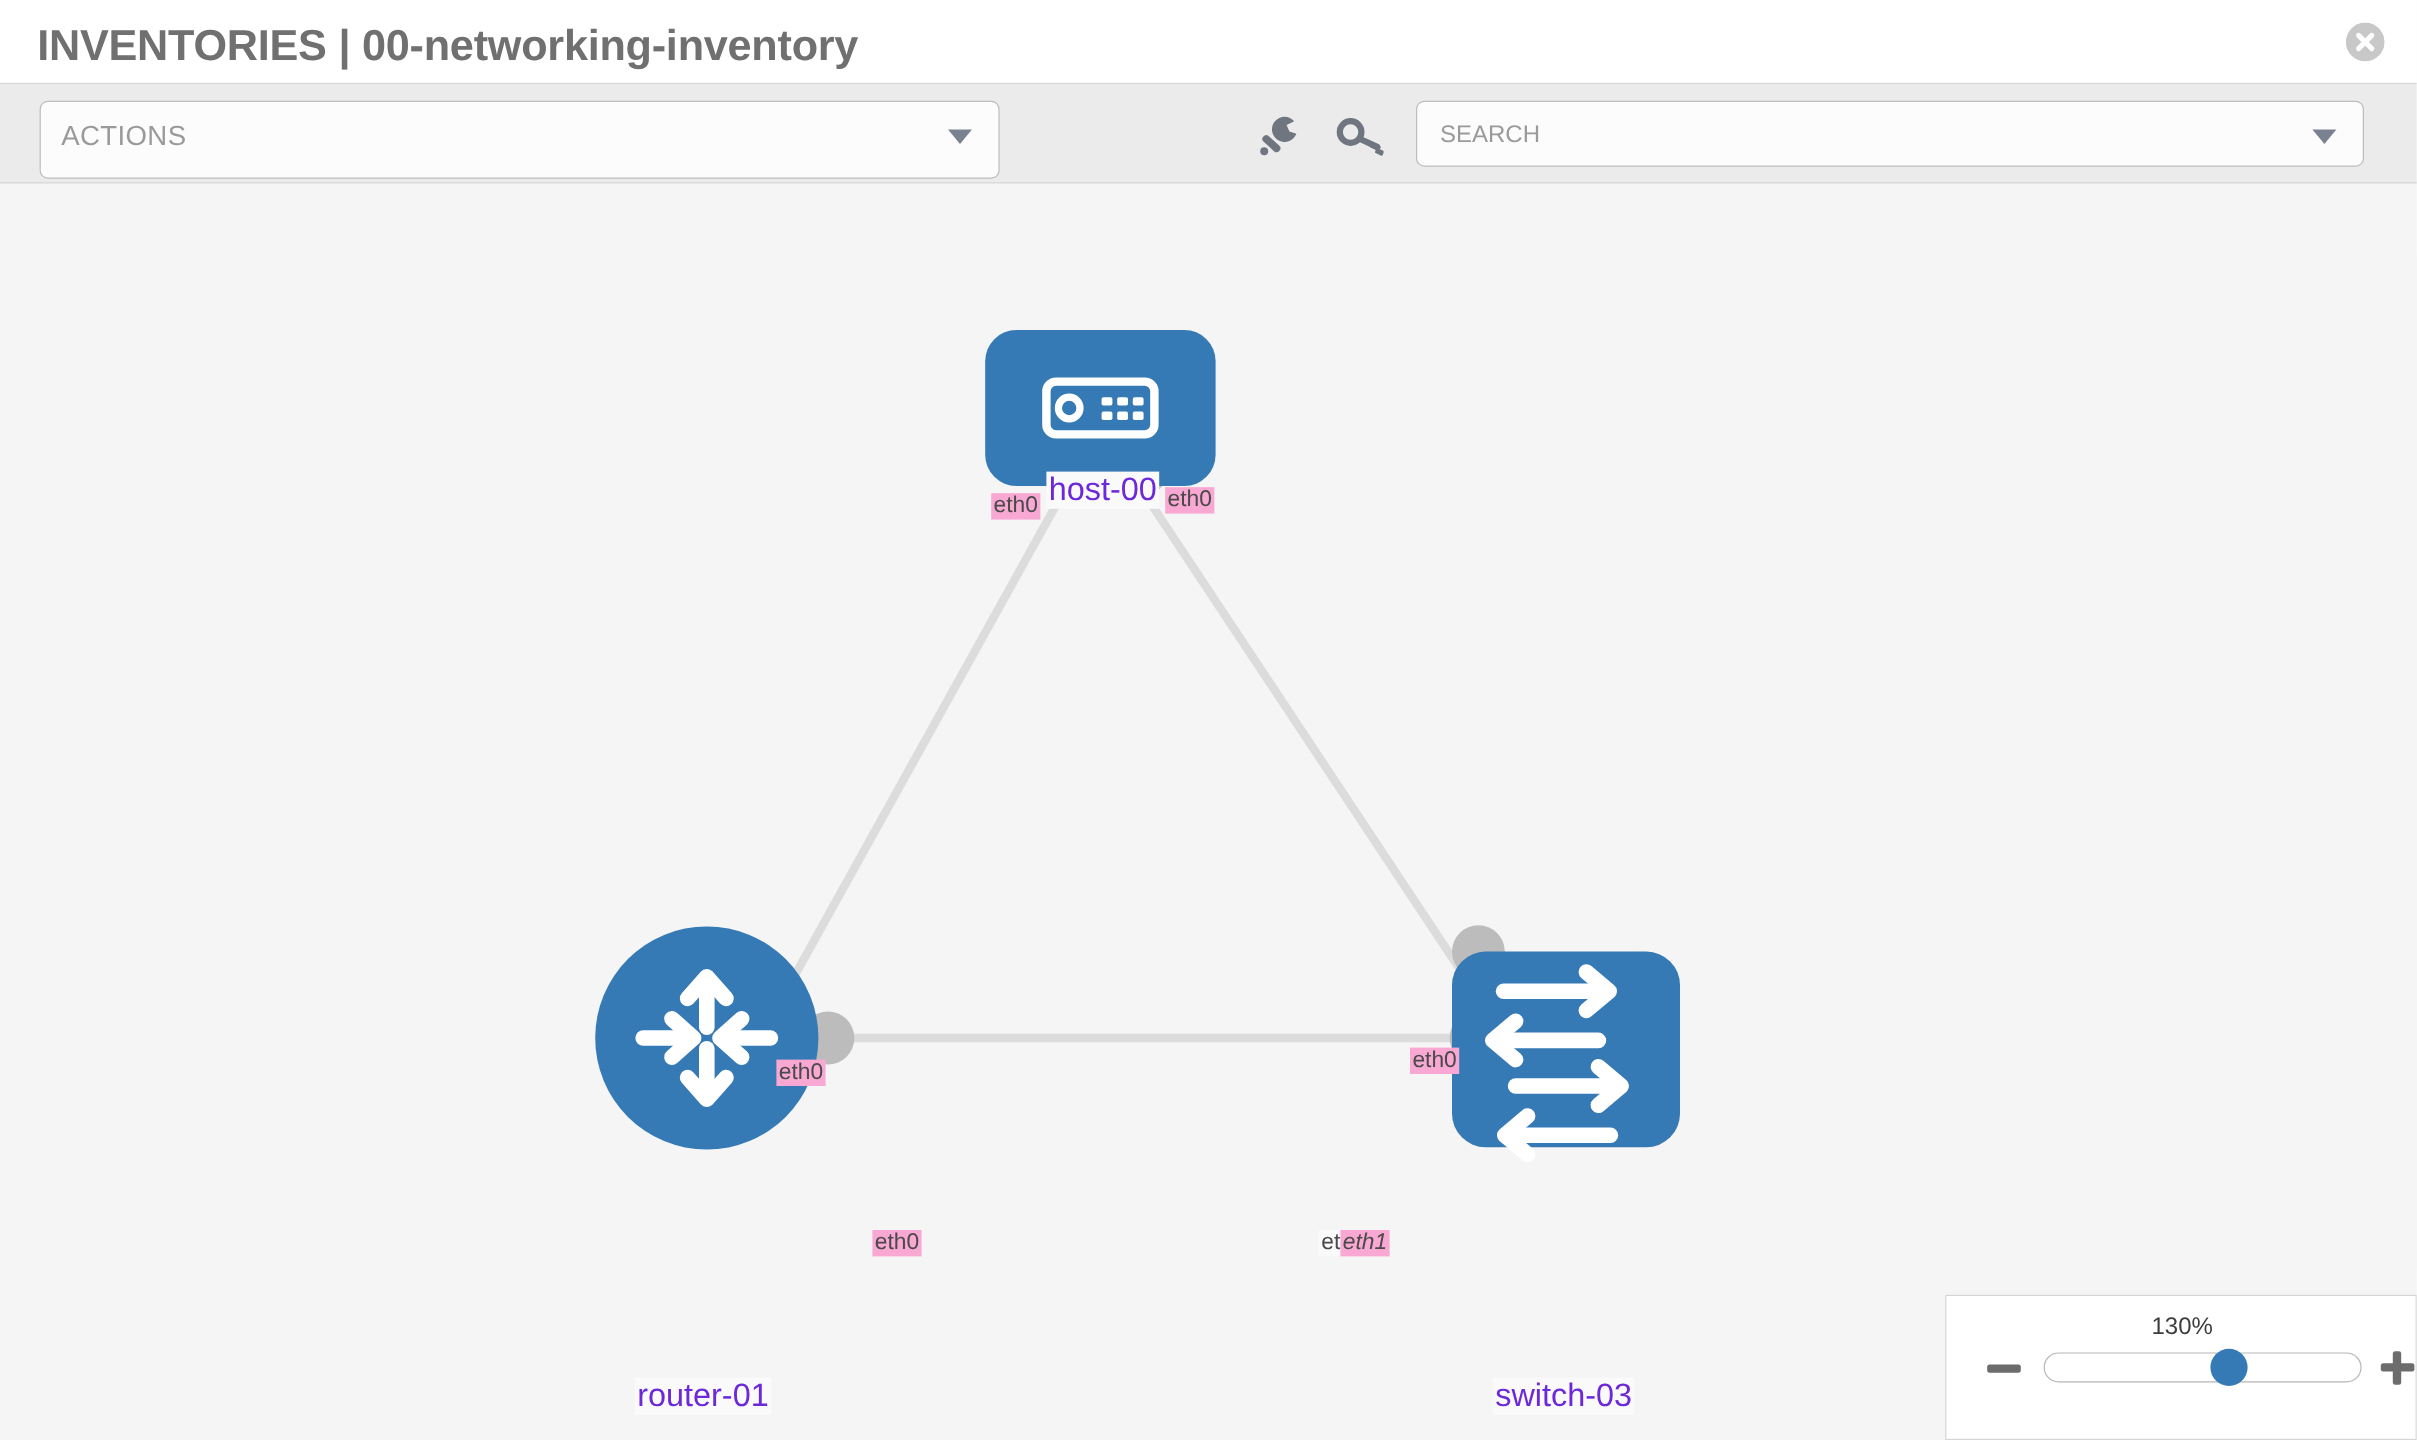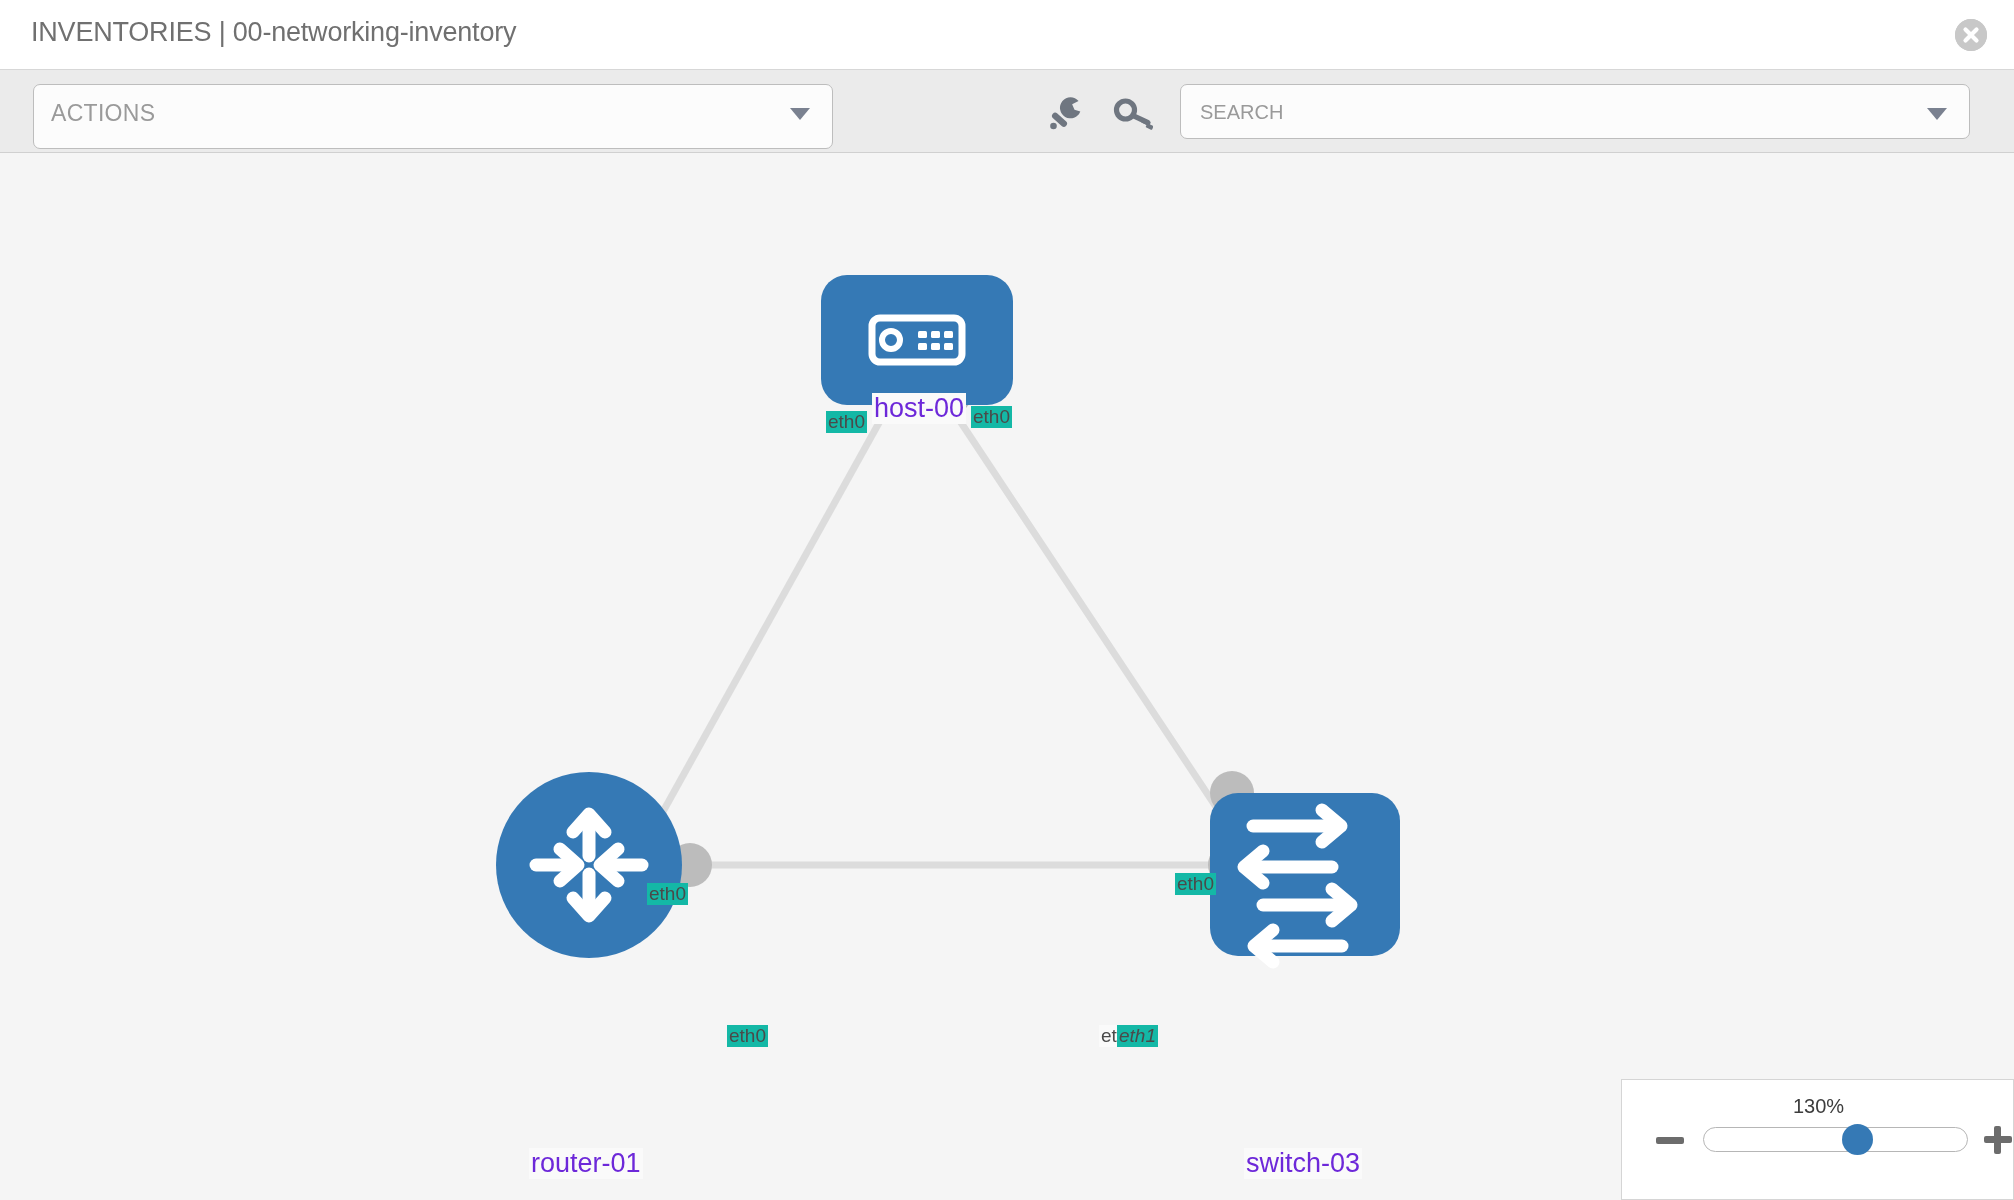--- a/index.html
+++ b/index.html
@@ -22,22 +22,22 @@
     width: 2014px;
     height: 70px;
     background: #ffffff;
     border-bottom: 1px solid #d7d7d7;
     box-sizing: border-box;
   }
   .page-title {
     position: absolute;
     left: 31px;
     top: 17px;
-    font-size: 27px;
-    font-weight: normal;
+    font-size: 36px;
+    font-weight: bold;
     color: #707070;
     letter-spacing: -0.2px;
     white-space: nowrap;
   }
   .close-btn {
     position: absolute;
     right: 27px;
     top: 19px;
     width: 32px;
     height: 32px;
@@ -142,21 +142,21 @@
     font-size: 27px;
     color: #6d28d9;
     background: #fafafa;
     white-space: nowrap;
     padding: 0 2px;
   }
   .edge-label {
     position: absolute;
     font-size: 19px;
     color: #4a4a4a;
-    background: #14b8a6;
+    background: #f9a8d4;
     white-space: nowrap;
     padding: 0 2px;
   }
 
   
   .zoom-panel {
     position: absolute;
     left: 1621px;
     top: 1079px;
     width: 393px;

